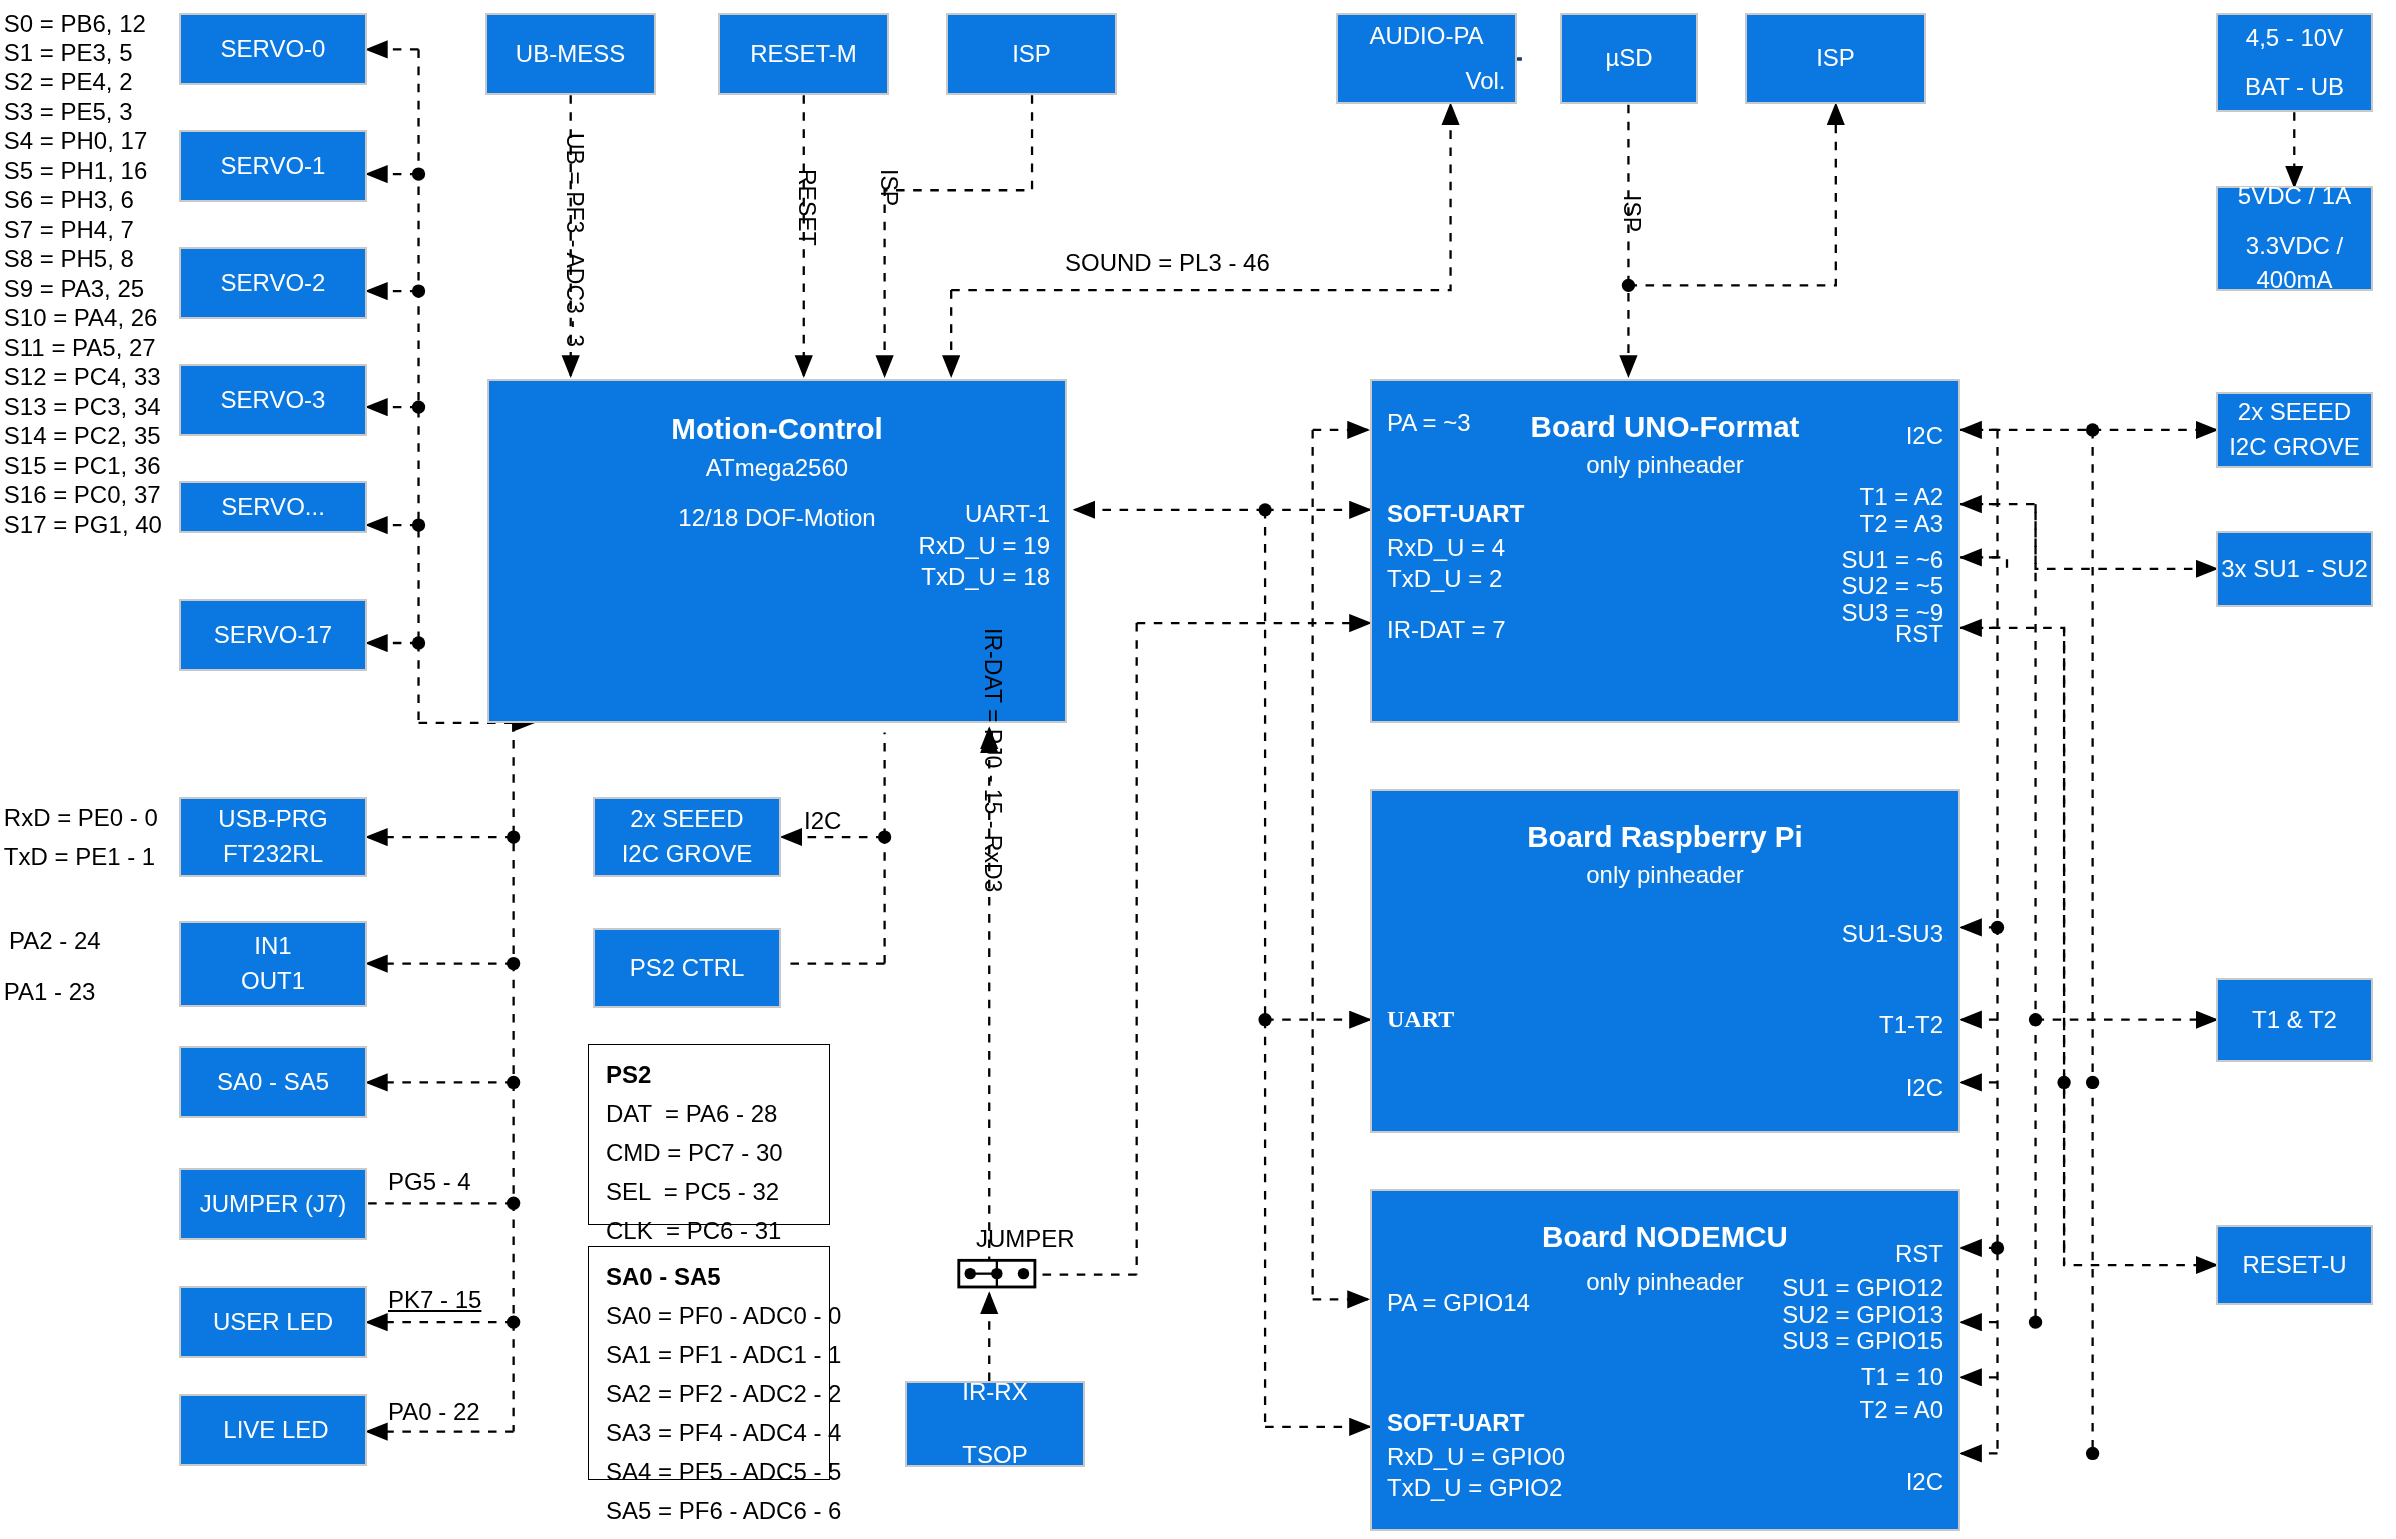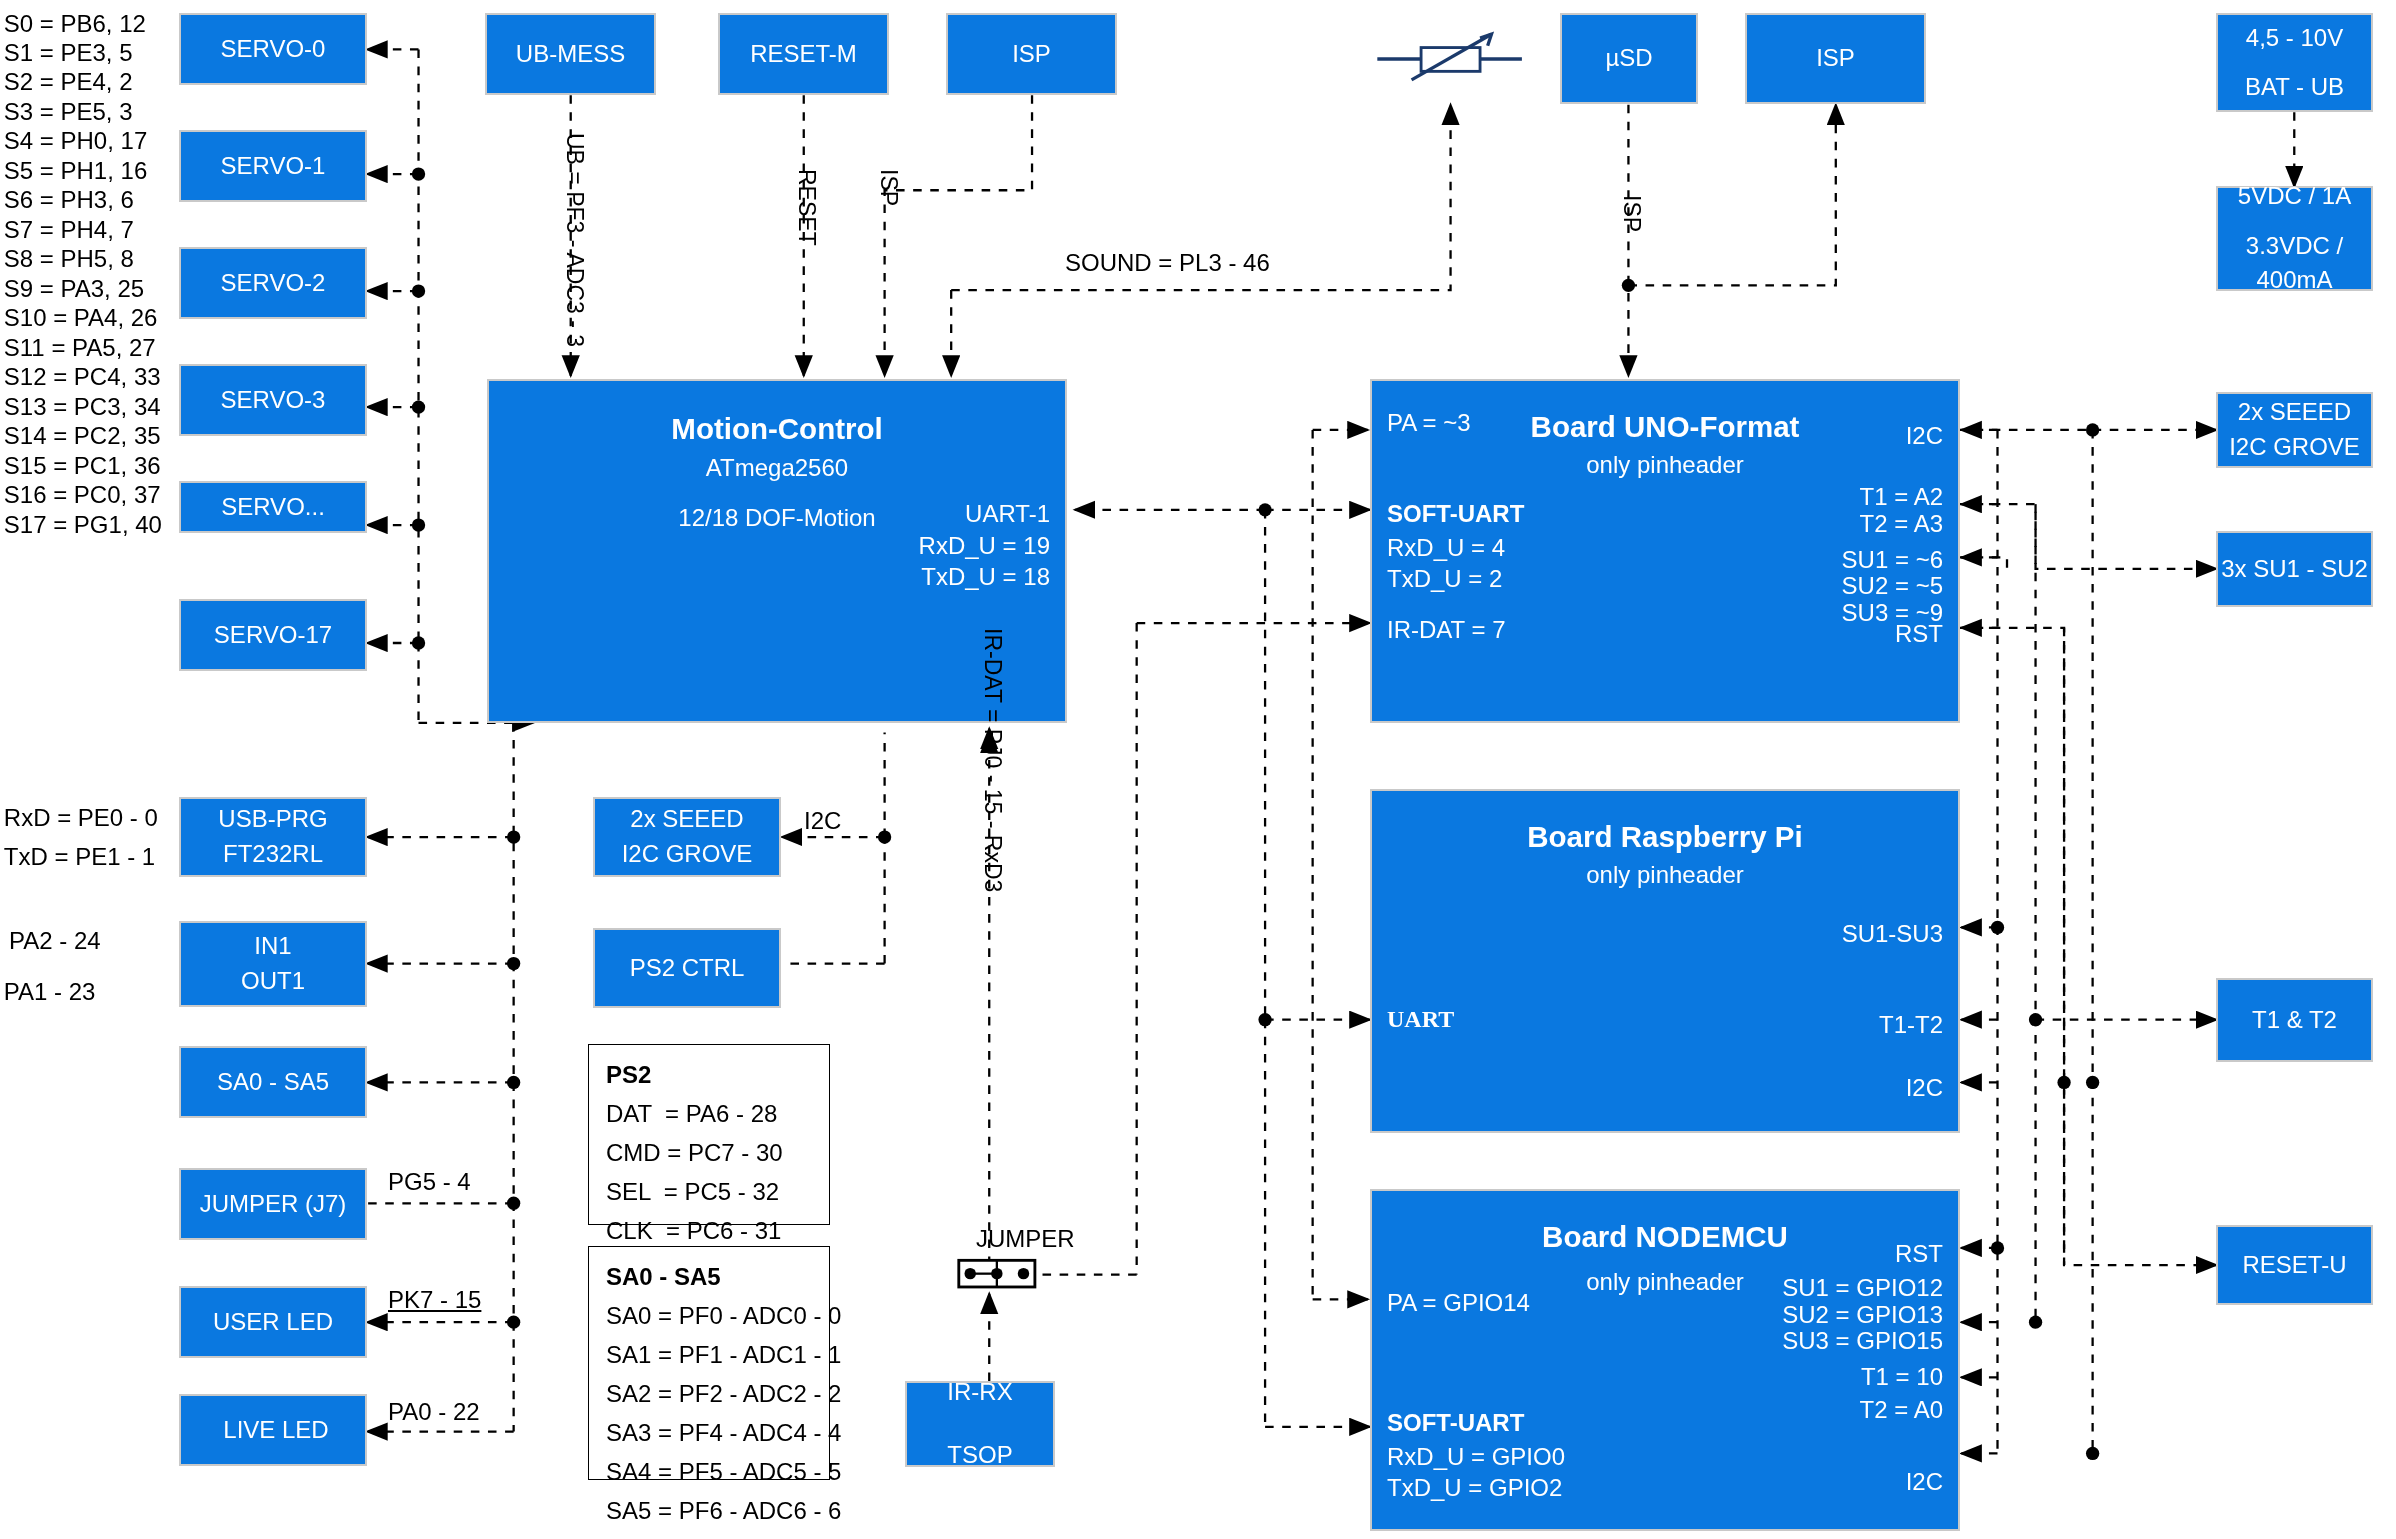--- a/index.html
+++ b/index.html
@@ -226,20 +226,24 @@
   <div class="blk" style="left:485px;top:13.3px;width:171px;height:82px;">
       <span>UB-MESS</span>
     </div>
   <div class="blk" style="left:718px;top:13.3px;width:171px;height:82px;">
       <span>RESET-M</span>
     </div>
   <div class="blk" style="left:946px;top:13.3px;width:171px;height:82px;">
       <span>ISP</span>
     </div>
 
+  <div class="blk" style="left:1336px;top:13.3px;width:181px;height:91px;justify-content:flex-start;">
+    <span style="margin-top:3.8px;">AUDIO-PA</span>
+    <span style="position:absolute;right:9.5px;bottom:3.8px;">Vol.</span>
+  </div>
 
   <div class="blk" style="left:1560px;top:13.3px;width:138px;height:91px;">
       <span>µSD</span>
     </div>
   <div class="blk" style="left:1745px;top:13.3px;width:181px;height:91px;">
       <span>ISP</span>
     </div>
 
   <div class="blk" style="left:2216px;top:13.3px;width:157px;height:99px;">
     <span>4,5 - 10V</span>
@@ -336,21 +340,21 @@
     <span>LIVE LED</span>
   </div>
 
   <div class="blk" style="left:593px;top:797px;width:188px;height:80px;">
     <span>2x SEEED</span>
     <span>I2C GROVE</span>
   </div>
   <div class="blk" style="left:593px;top:928px;width:188px;height:80px;">
     <span>PS2 CTRL</span>
   </div>
-  <div class="blk" style="left:905px;top:1381px;width:150px;height:86px;gap:28px;">
+  <div class="blk" style="left:905px;top:1381px;width:180px;height:86px;gap:28px;">
     <span>IR-RX</span>
     <span>TSOP</span>
   </div>
 
   <div class="legend" style="left:588px;top:1044px;width:242px;height:181px;">
     <div class="hd">PS2</div>
     <div class="row">DAT  = PA6 - 28</div>
     <div class="row">CMD = PC7 - 30</div>
     <div class="row">SEL  = PC5 - 32</div>
     <div class="row">CLK  = PC6 - 31</div>

